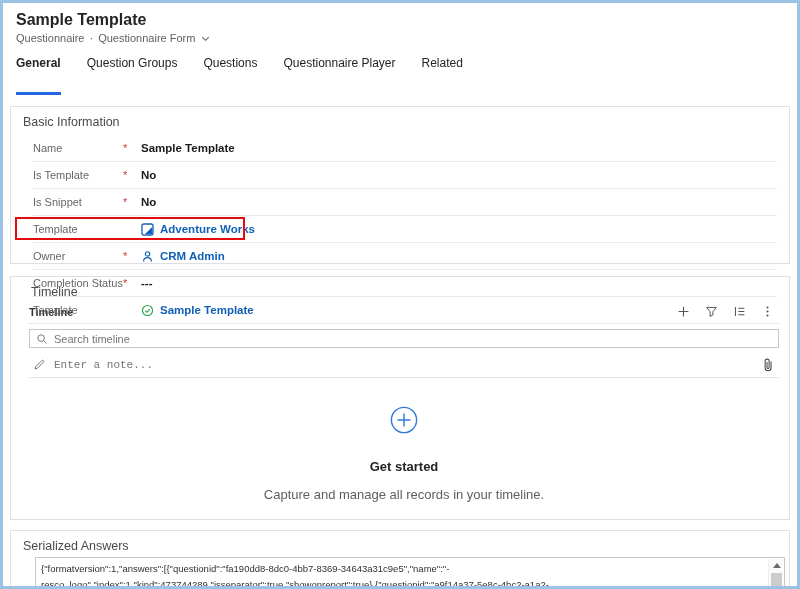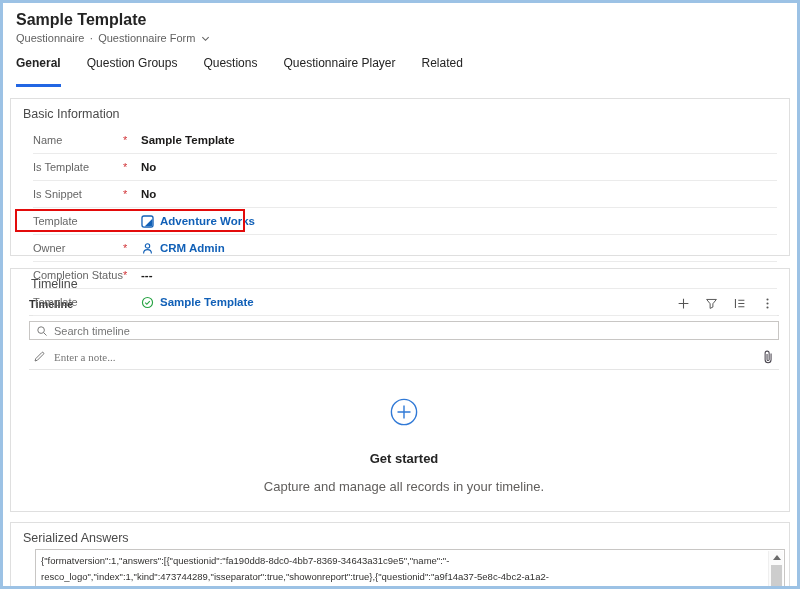--- a/index.html
+++ b/index.html
@@ -8,21 +8,21 @@
     position:relative; width:800px; height:589px; overflow:hidden;
     border:3px solid #9cc2e5; background:#fff;
   }
   
   .page-header{ padding:8px 0 0 13px; }
   .title{ font-size:16px; font-weight:bold; color:#242424; }
   .breadcrumb{ display:flex; align-items:center; gap:5px; font-size:11px; color:#616161; margin-top:3px; }
   .breadcrumb .chev{ margin-left:1px; display:flex; align-items:center; }
   
   .tabs{ display:flex; gap:26px; padding-left:13px; margin-top:12px; font-size:12px; color:#242424; }
-  .tab{ padding-bottom:14px; cursor:pointer; }
+  .tab{ padding-bottom:22px; cursor:pointer; }
   .tab.active{ font-weight:bold; border-bottom:3px solid #2266e3; }
   
   .card{ margin:0 7px; border:1px solid #dfdfdf; background:#fff; }
   .card-title{ font-size:12.5px; color:#4a4a4a; padding:8px 0 0 12px; }
   #card-basic{ margin-top:11px; height:158px; }
   .fields{ display:grid; grid-template-columns:1fr; column-gap:38px; margin:6px 12px 0 22px; }
   .frow{ position:relative; display:flex; align-items:center; height:27px; border-bottom:1px solid #ebebeb; font-size:11px; }
   .flabel{ width:90px; flex-shrink:0; color:#666; white-space:nowrap; }
   .req{ width:18px; flex-shrink:0; color:#d13438; font-size:11px; }
   .fvalue{ display:flex; align-items:center; gap:6px; font-weight:bold; color:#1b1a19; font-size:11.5px; }
@@ -33,21 +33,21 @@
   #card-timeline{ margin-top:12px; height:244px;padding-left:8px; }
   .tl-inner{ margin:6px 10px 0 10px; }
   .tl-header{ display:flex; justify-content:space-between; align-items:center; padding:0 2px 5px 0; border-bottom:1px solid #e5e5e5; }
   .tl-title{ font-size:11px; font-weight:bold; color:#333; }
   .tl-icons{ display:flex; gap:15px; align-items:center; padding-right:3px; }
   .tl-icons .icon{ cursor:pointer; }
   .search-box{ display:flex; align-items:center; gap:6px; margin-top:5px; border:1px solid #c8c6c4; height:19px; padding-left:6px; background:#fff; }
   .search-box input{ border:none; outline:none; flex:1; font-size:11px; color:#333; font-family:"Liberation Sans",sans-serif; }
   .search-box input::placeholder{ color:#767676; }
   .note-row{ display:flex; align-items:center; gap:8px; height:26px; margin-top:4px; border-bottom:1px solid #e5e5e5; padding:0 5px 0 4px; }
-  .note-row input{ border:none; outline:none; flex:1; font-size:11px; color:#333; font-family:Liberation Serif, serif; }
+  .note-row input{ border:none; outline:none; flex:1; font-size:11px; color:#333; font-family:Liberation Mono, monospace; }
   .note-row input::placeholder{ color:#767676; }
   .empty-state{ text-align:center; margin-top:28px; }
   .gs-title{ font-size:13px; font-weight:bold; color:#242424; margin-top:21px; }
   .gs-caption{ font-size:13px; color:#605e5c; margin-top:13px; }
   
   #card-serialized{ margin-top:10px; height:92px; }
   .ser-box{ position:relative; margin:4px 4px 0 24px; border:1px solid #c8c6c4; height:72px; overflow:hidden; background:#fff; }
   .ser-text{ font-size:9.5px; line-height:16px; color:#323130; padding:3px 28px 0 5px; overflow-wrap:break-word; word-wrap:break-word; }
   .scrollbar{ position:absolute; top:1px; right:1px; bottom:1px; width:15px; background:#fbfbfb; border-left:1px solid #efefef; }
   .sb-up,.sb-down{ position:absolute; left:4px; width:0; height:0; cursor:pointer; }

